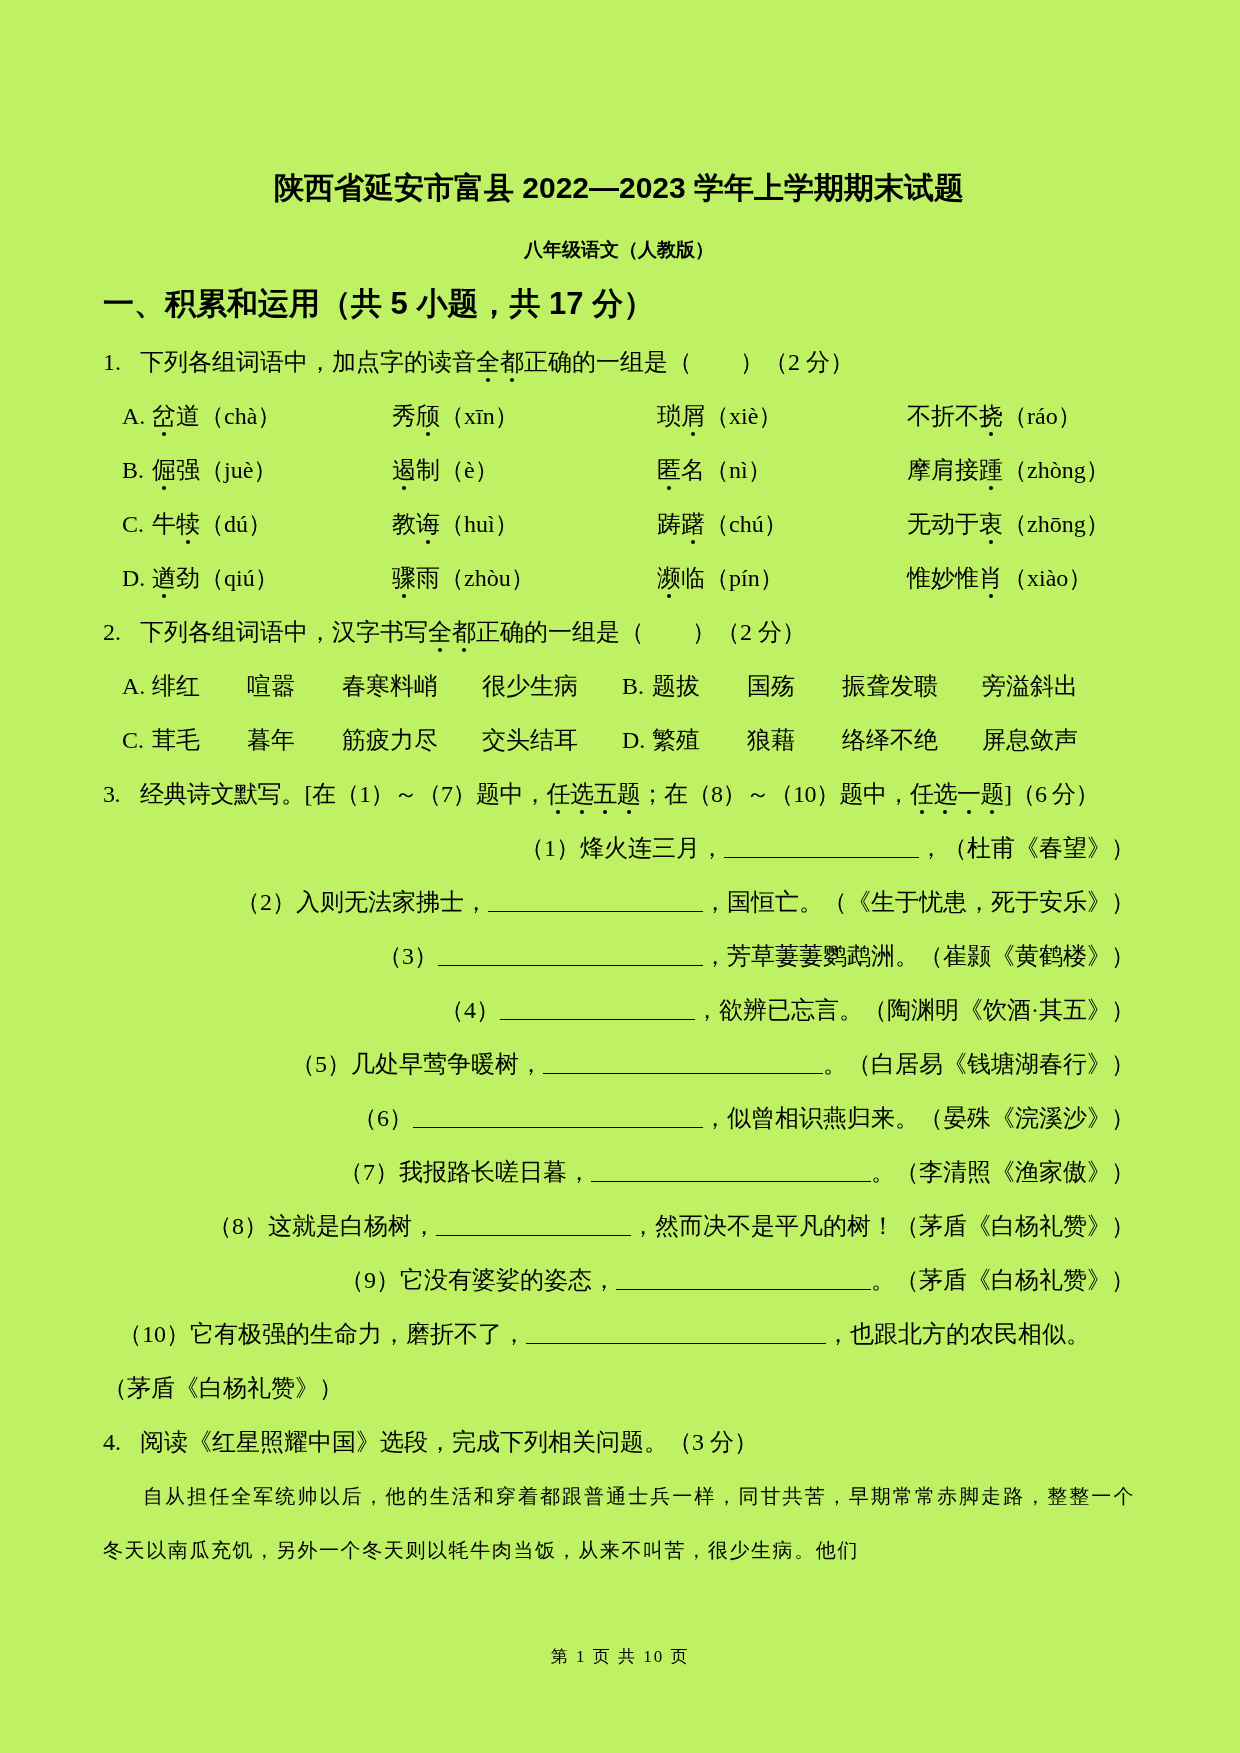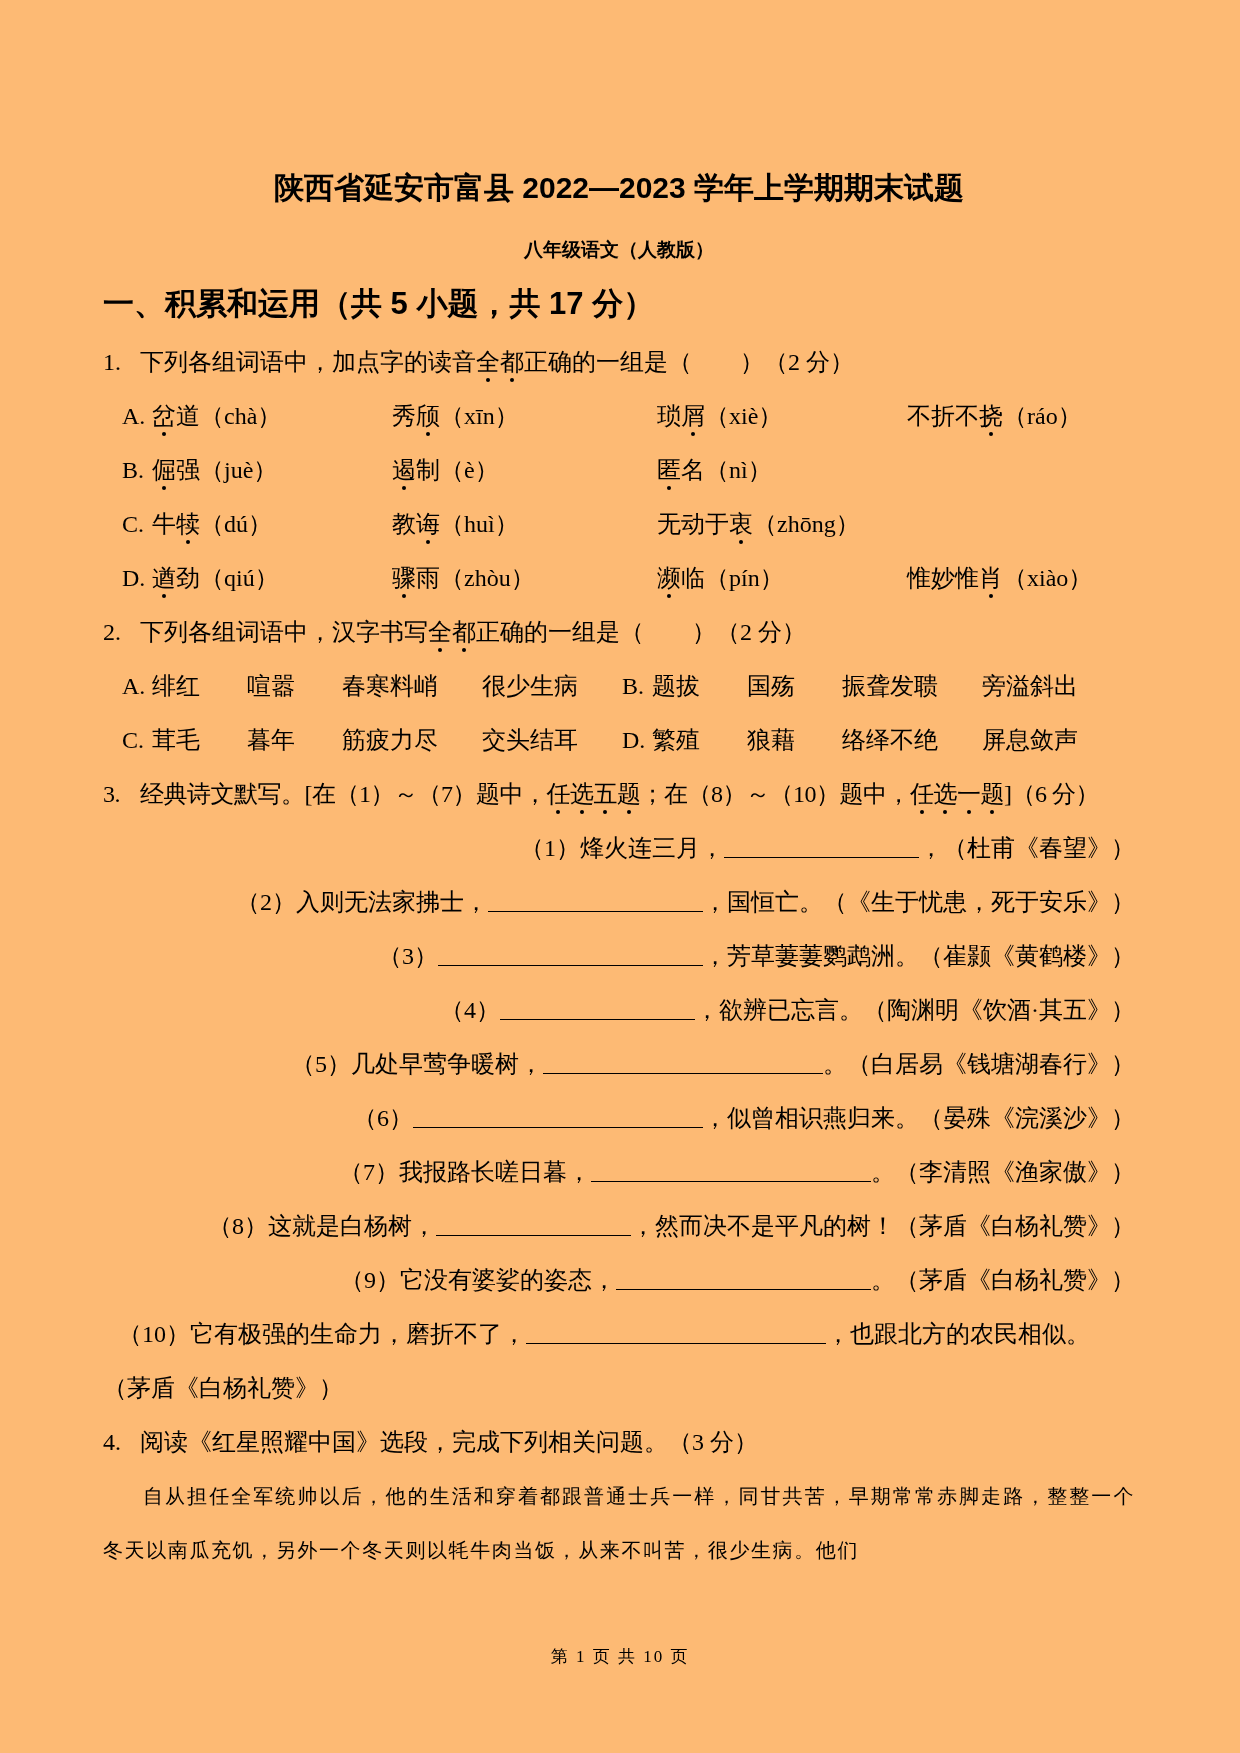--- a/index.html
+++ b/index.html
@@ -1,19 +1,19 @@
 <!DOCTYPE html>
 <html><head>
 <meta charset="utf-8">
 <style>
   html,body{margin:0;padding:0;background:#ffffff;}
   .page{
     position:relative;
     width:1240px;height:1753px;
-    background:#fdba74;color:#000;
+    background:#bef264;color:#000;
     font-family:"Liberation Serif","DejaVu Serif",serif;
     box-sizing:border-box;
     padding:170px 105px 0 103px;
     overflow:hidden;
   }
   .t1{
     text-align:center;
     font-family:"Liberation Sans","DejaVu Sans",sans-serif;
     font-weight:700;font-size:30px;line-height:36px;
     margin:0 0 26px 0;
@@ -81,25 +81,27 @@
       <span class="c1"><span class="ch dotted">岔</span><span class="ch">道</span><span class="ch">（</span><span class="ch">c</span><span class="ch">h</span><span class="ch">à</span><span class="ch">）</span></span>
       <span class="c2"><span class="ch">秀</span><span class="ch dotted">颀</span><span class="ch">（</span><span class="ch">x</span><span class="ch">ī</span><span class="ch">n</span><span class="ch">）</span></span>
       <span class="c3"><span class="ch">琐</span><span class="ch dotted">屑</span><span class="ch">（</span><span class="ch">x</span><span class="ch">i</span><span class="ch">è</span><span class="ch">）</span></span>
       <span><span class="ch">不</span><span class="ch">折</span><span class="ch">不</span><span class="ch dotted">挠</span><span class="ch">（</span><span class="ch">r</span><span class="ch">á</span><span class="ch">o</span><span class="ch">）</span></span>
     </div>
     <div class="q1row">
       <span class="lbl">B.</span>
       <span class="c1"><span class="ch dotted">倔</span><span class="ch">强</span><span class="ch">（</span><span class="ch">j</span><span class="ch">u</span><span class="ch">è</span><span class="ch">）</span></span>
       <span class="c2"><span class="ch dotted">遏</span><span class="ch">制</span><span class="ch">（</span><span class="ch">è</span><span class="ch">）</span></span>
       <span class="c3"><span class="ch dotted">匿</span><span class="ch">名</span><span class="ch">（</span><span class="ch">n</span><span class="ch">ì</span><span class="ch">）</span></span>
+      <span><span class="ch">摩</span><span class="ch">肩</span><span class="ch">接</span><span class="ch dotted">踵</span><span class="ch">（</span><span class="ch">z</span><span class="ch">h</span><span class="ch">ò</span><span class="ch">n</span><span class="ch">g</span><span class="ch">）</span></span>
     </div>
     <div class="q1row">
       <span class="lbl">C.</span>
       <span class="c1"><span class="ch">牛</span><span class="ch dotted">犊</span><span class="ch">（</span><span class="ch">d</span><span class="ch">ú</span><span class="ch">）</span></span>
       <span class="c2"><span class="ch">教</span><span class="ch dotted">诲</span><span class="ch">（</span><span class="ch">h</span><span class="ch">u</span><span class="ch">ì</span><span class="ch">）</span></span>
+      <span class="c3"><span class="ch">踌</span><span class="ch dotted">躇</span><span class="ch">（</span><span class="ch">c</span><span class="ch">h</span><span class="ch">ú</span><span class="ch">）</span></span>
       <span><span class="ch">无</span><span class="ch">动</span><span class="ch">于</span><span class="ch dotted">衷</span><span class="ch">（</span><span class="ch">z</span><span class="ch">h</span><span class="ch">ō</span><span class="ch">n</span><span class="ch">g</span><span class="ch">）</span></span>
     </div>
     <div class="q1row">
       <span class="lbl">D.</span>
       <span class="c1"><span class="ch dotted">遒</span><span class="ch">劲</span><span class="ch">（</span><span class="ch">q</span><span class="ch">i</span><span class="ch">ú</span><span class="ch">）</span></span>
       <span class="c2"><span class="ch dotted">骤</span><span class="ch">雨</span><span class="ch">（</span><span class="ch">z</span><span class="ch">h</span><span class="ch">ò</span><span class="ch">u</span><span class="ch">）</span></span>
       <span class="c3"><span class="ch dotted">濒</span><span class="ch">临</span><span class="ch">（</span><span class="ch">p</span><span class="ch">í</span><span class="ch">n</span><span class="ch">）</span></span>
       <span><span class="ch">惟</span><span class="ch">妙</span><span class="ch">惟</span><span class="ch dotted">肖</span><span class="ch">（</span><span class="ch">x</span><span class="ch">i</span><span class="ch">à</span><span class="ch">o</span><span class="ch">）</span></span>
     </div>
   </div>

